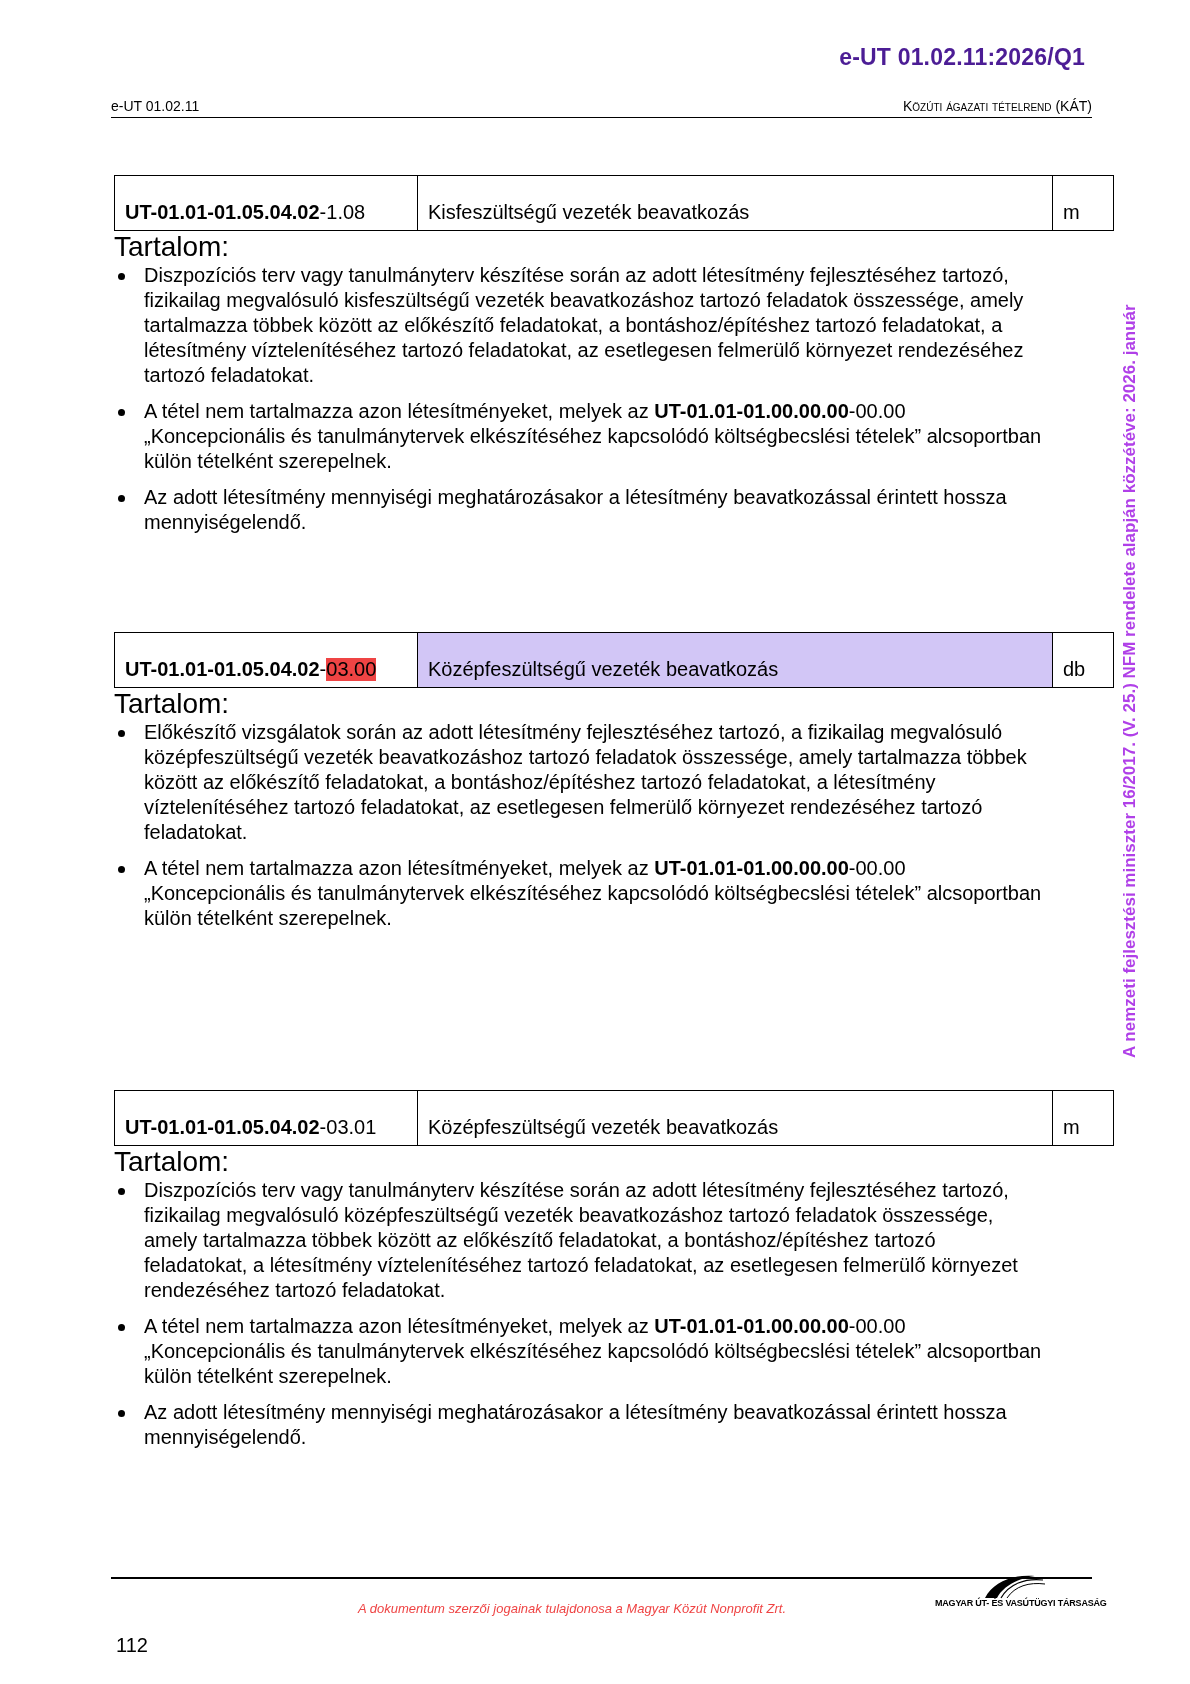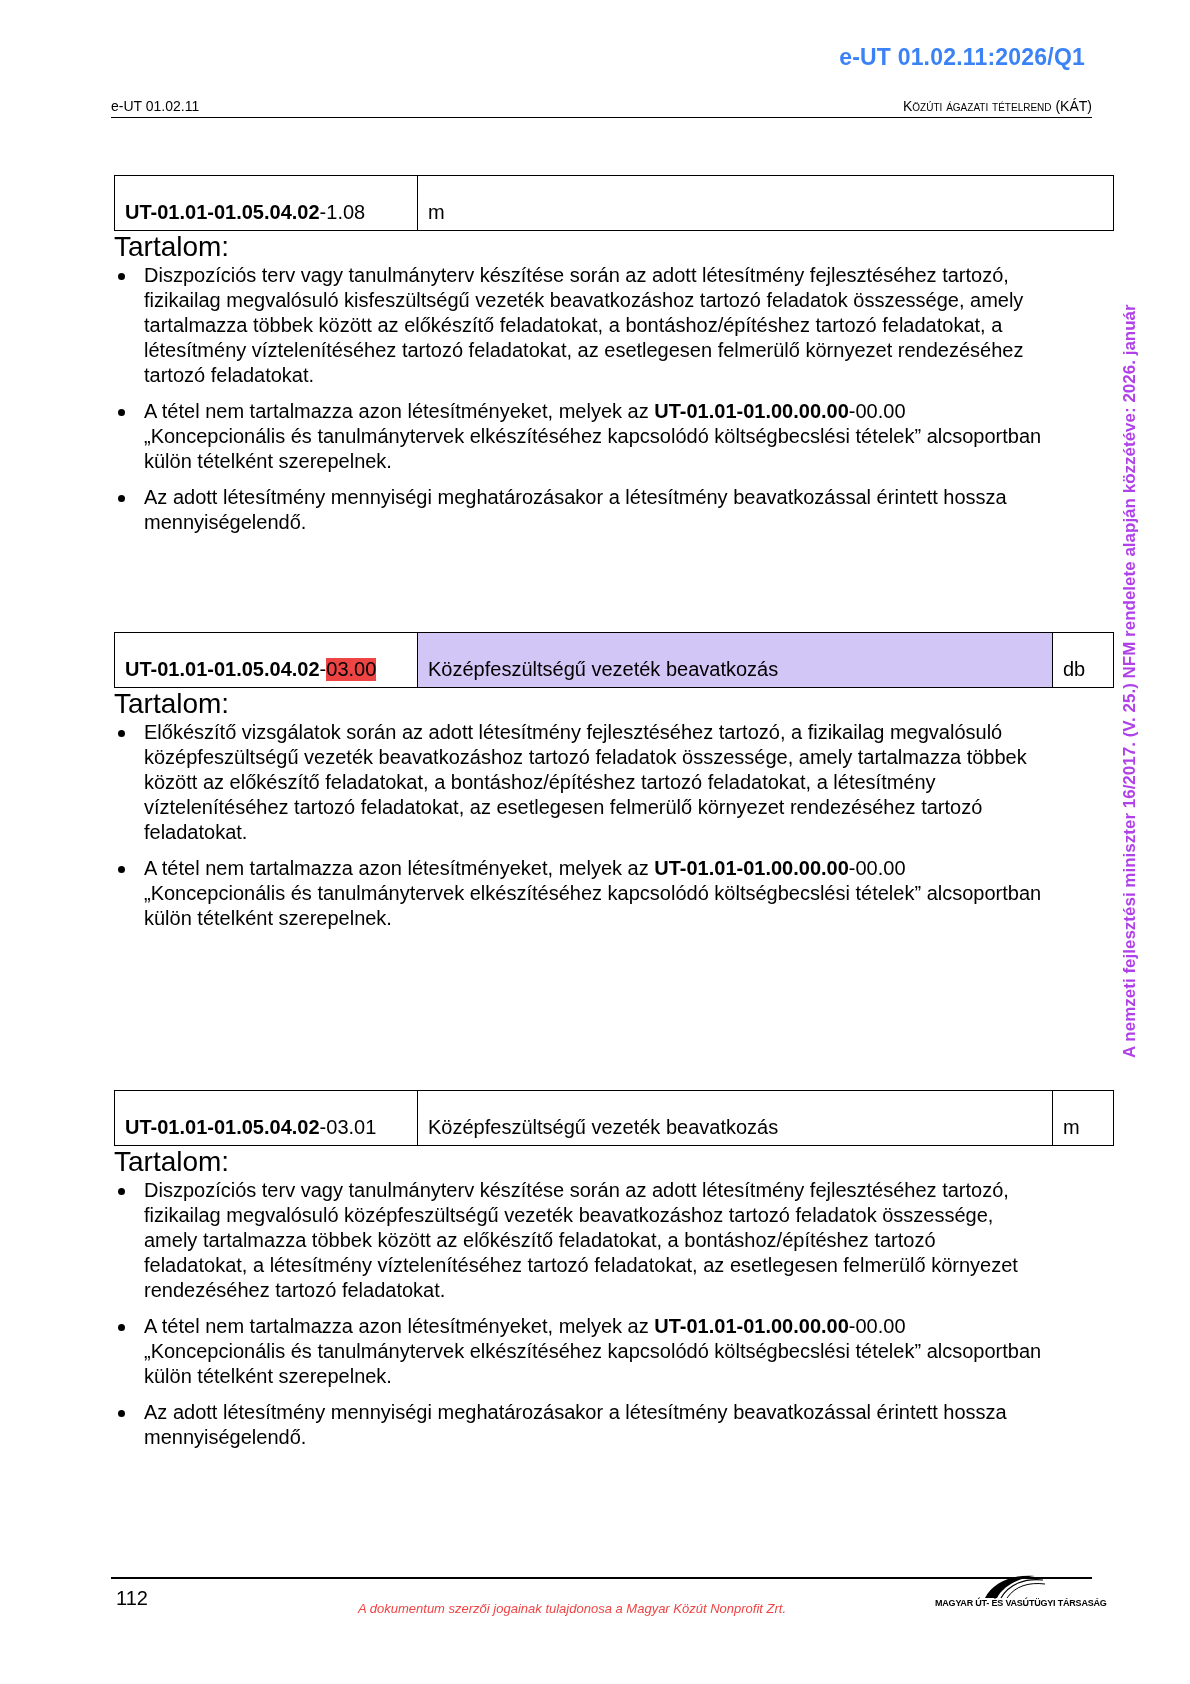--- a/index.html
+++ b/index.html
@@ -9,21 +9,21 @@
       font-family: "Liberation Sans", "DejaVu Sans", sans-serif;
       color: #000;
       overflow: hidden;
     }
     .stamp {
       position: absolute;
       top: 44px;
       right: 105px;
       font-size: 23px;
       font-weight: bold;
-      color: #3b82f6;
+      color: #4c1d95;
       letter-spacing: 0.2px;
     }
     .running-header {
       position: absolute;
       top: 96px;
       left: 111px;
       width: 981px;
       height: 22px;
       border-bottom: 1.5px solid #000;
       font-size: 14px;
@@ -83,21 +83,21 @@
     }
     .footer-rule {
       position: absolute;
       top: 1577px;
       left: 111px;
       width: 981px;
       border-top: 2px solid #000;
     }
     .page-number {
       position: absolute;
-      top: 1587px;
+      top: 1634px;
       left: 116px;
       font-size: 20px;
       text-align: right;
     }
     .copyright {
       position: absolute;
       top: 1601px;
       left: 358px;
       font-size: 13px;
       font-style: italic;
@@ -132,20 +132,21 @@
 
 <div class="side-note">A nemzeti fejlesztési miniszter 16/2017. (V. 25.) NFM rendelete alapján közzétéve: 2026. január</div>
 
 <div class="entry" style="top:175px;">
   <div class="entry-head">
     <div class="cell cell-code">
       <b>UT-01.01-01.05.04.02</b>
         <span>-</span>
         <span>1.08</span>
     </div>
+    <div class="cell cell-title">Kisfeszültségű vezeték beavatkozás</div>
     <div class="cell cell-unit">m</div>
   </div>
   <div class="tartalom">Tartalom:</div>
   <ul class="bullets">
     <li>Diszpozíciós terv vagy tanulmányterv készítése során az adott létesítmény fejlesztéséhez tartozó, fizikailag megvalósuló kisfeszültségű vezeték beavatkozáshoz tartozó feladatok összessége, amely tartalmazza többek között az előkészítő feladatokat, a bontáshoz/építéshez tartozó feladatokat, a létesítmény víztelenítéséhez tartozó feladatokat, az esetlegesen felmerülő környezet rendezéséhez tartozó feladatokat.</li>
     <li><span>A tétel nem tartalmazza azon létesítményeket, melyek az </span><b>UT-01.01-01.00.00.00</b><span>-00.00</span><span> „Koncepcionális és tanulmánytervek elkészítéséhez kapcsolódó költségbecslési tételek” alcsoportban külön tételként szerepelnek.</span></li>
     <li>Az adott létesítmény mennyiségi meghatározásakor a létesítmény beavatkozással érintett hossza mennyiségelendő.</li>
   </ul>
 </div>
 

